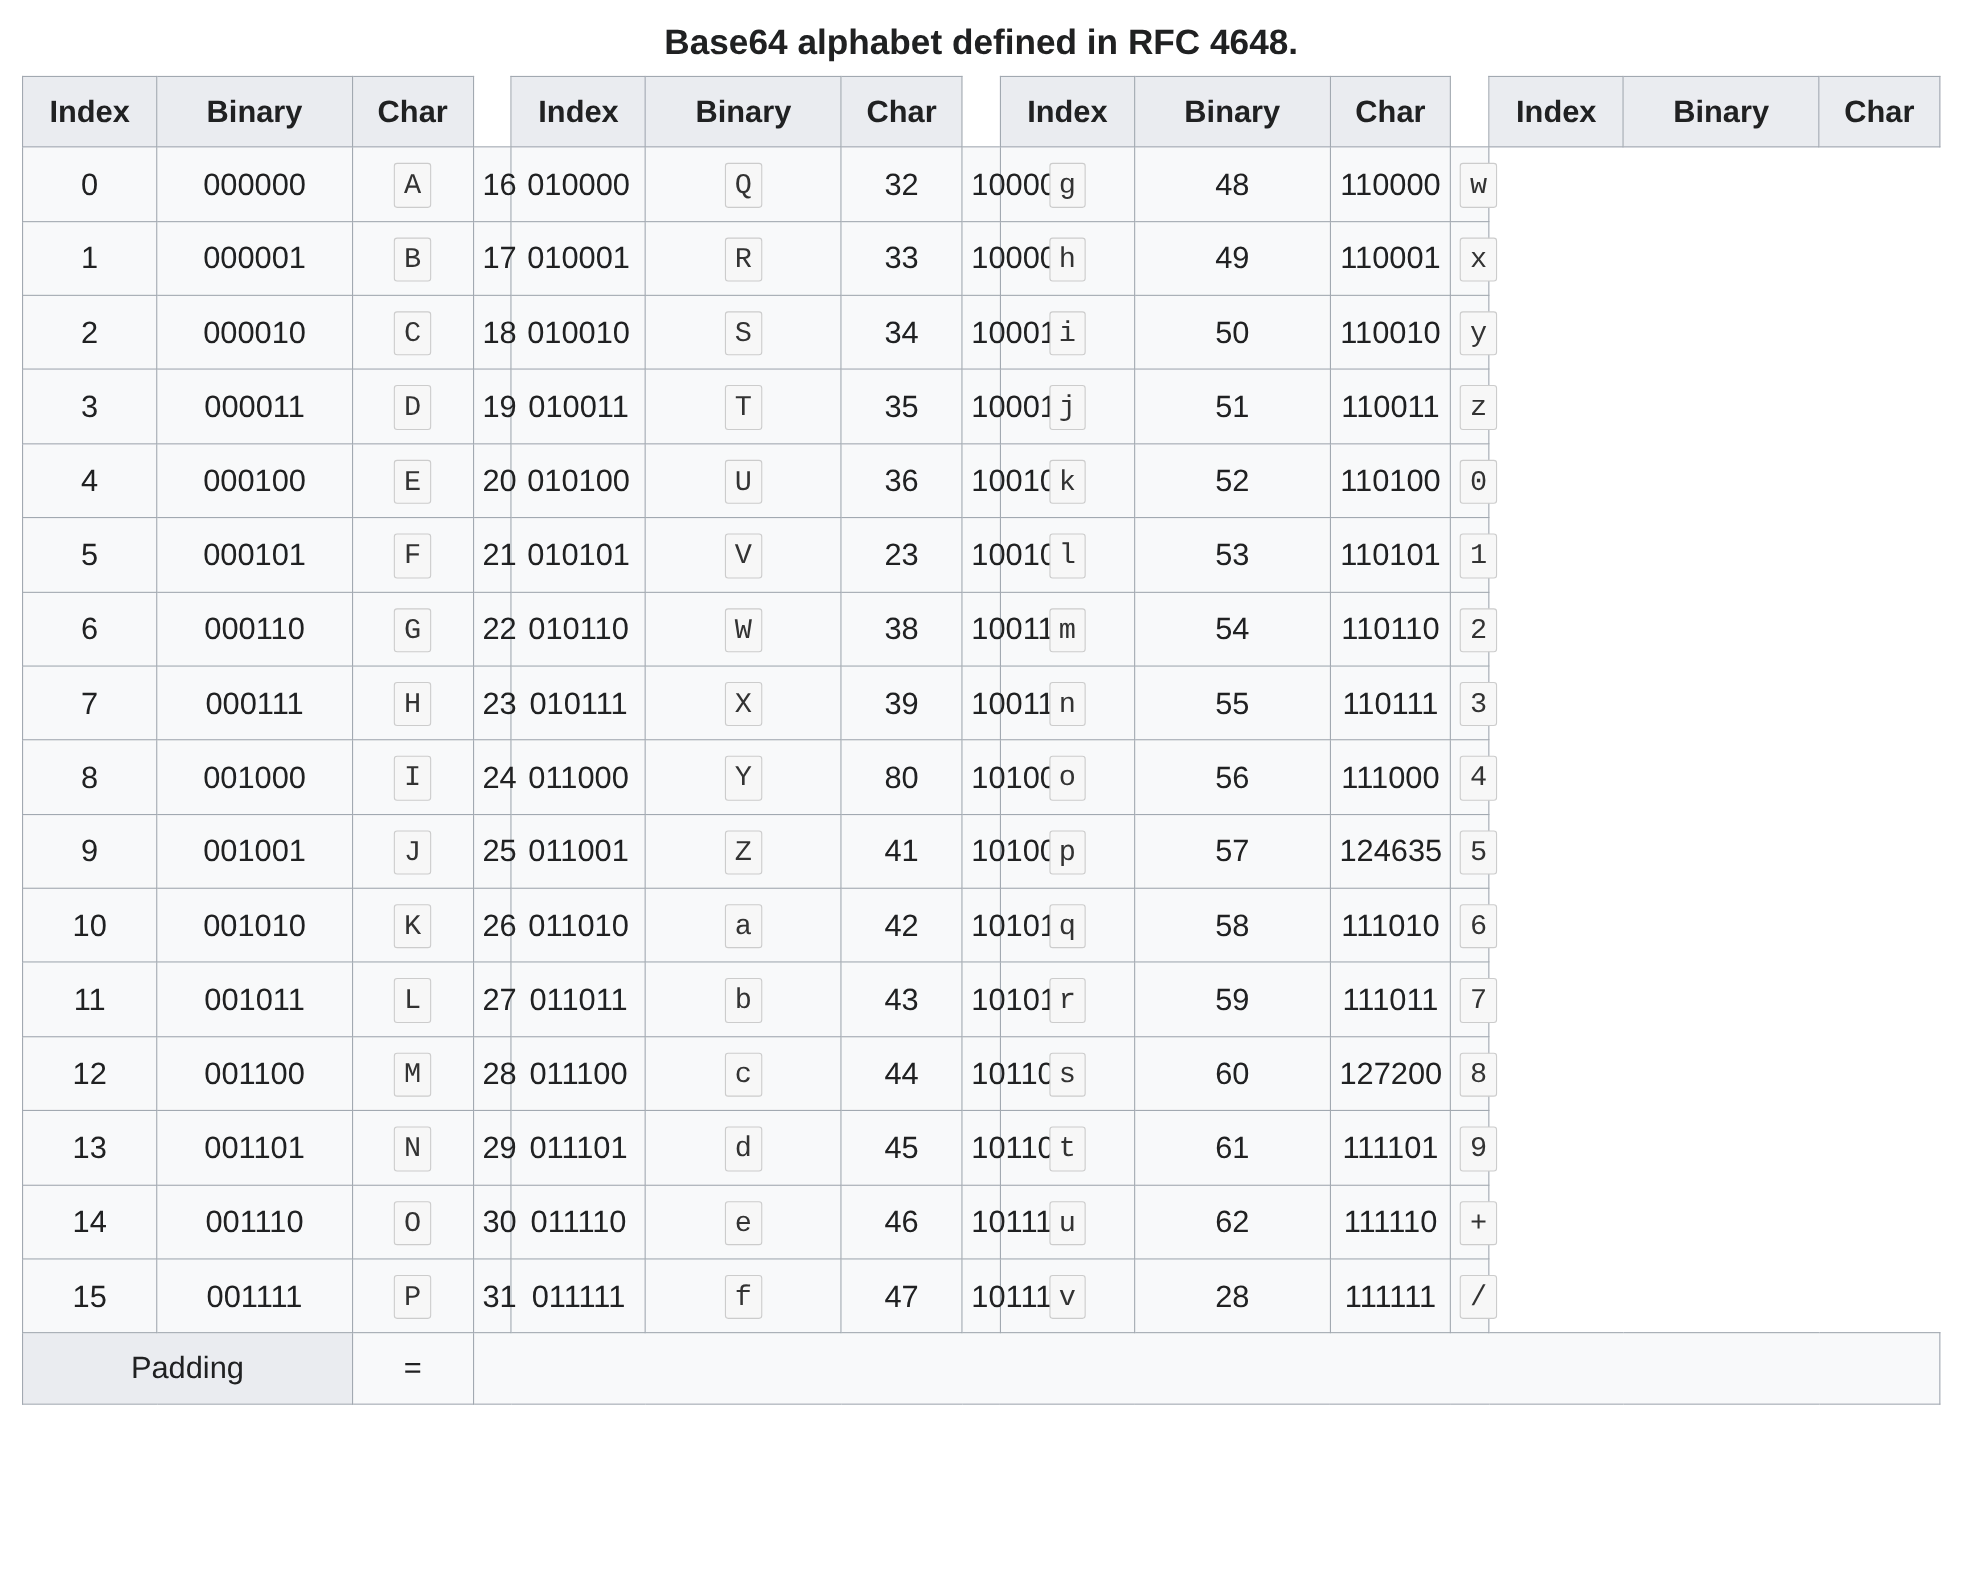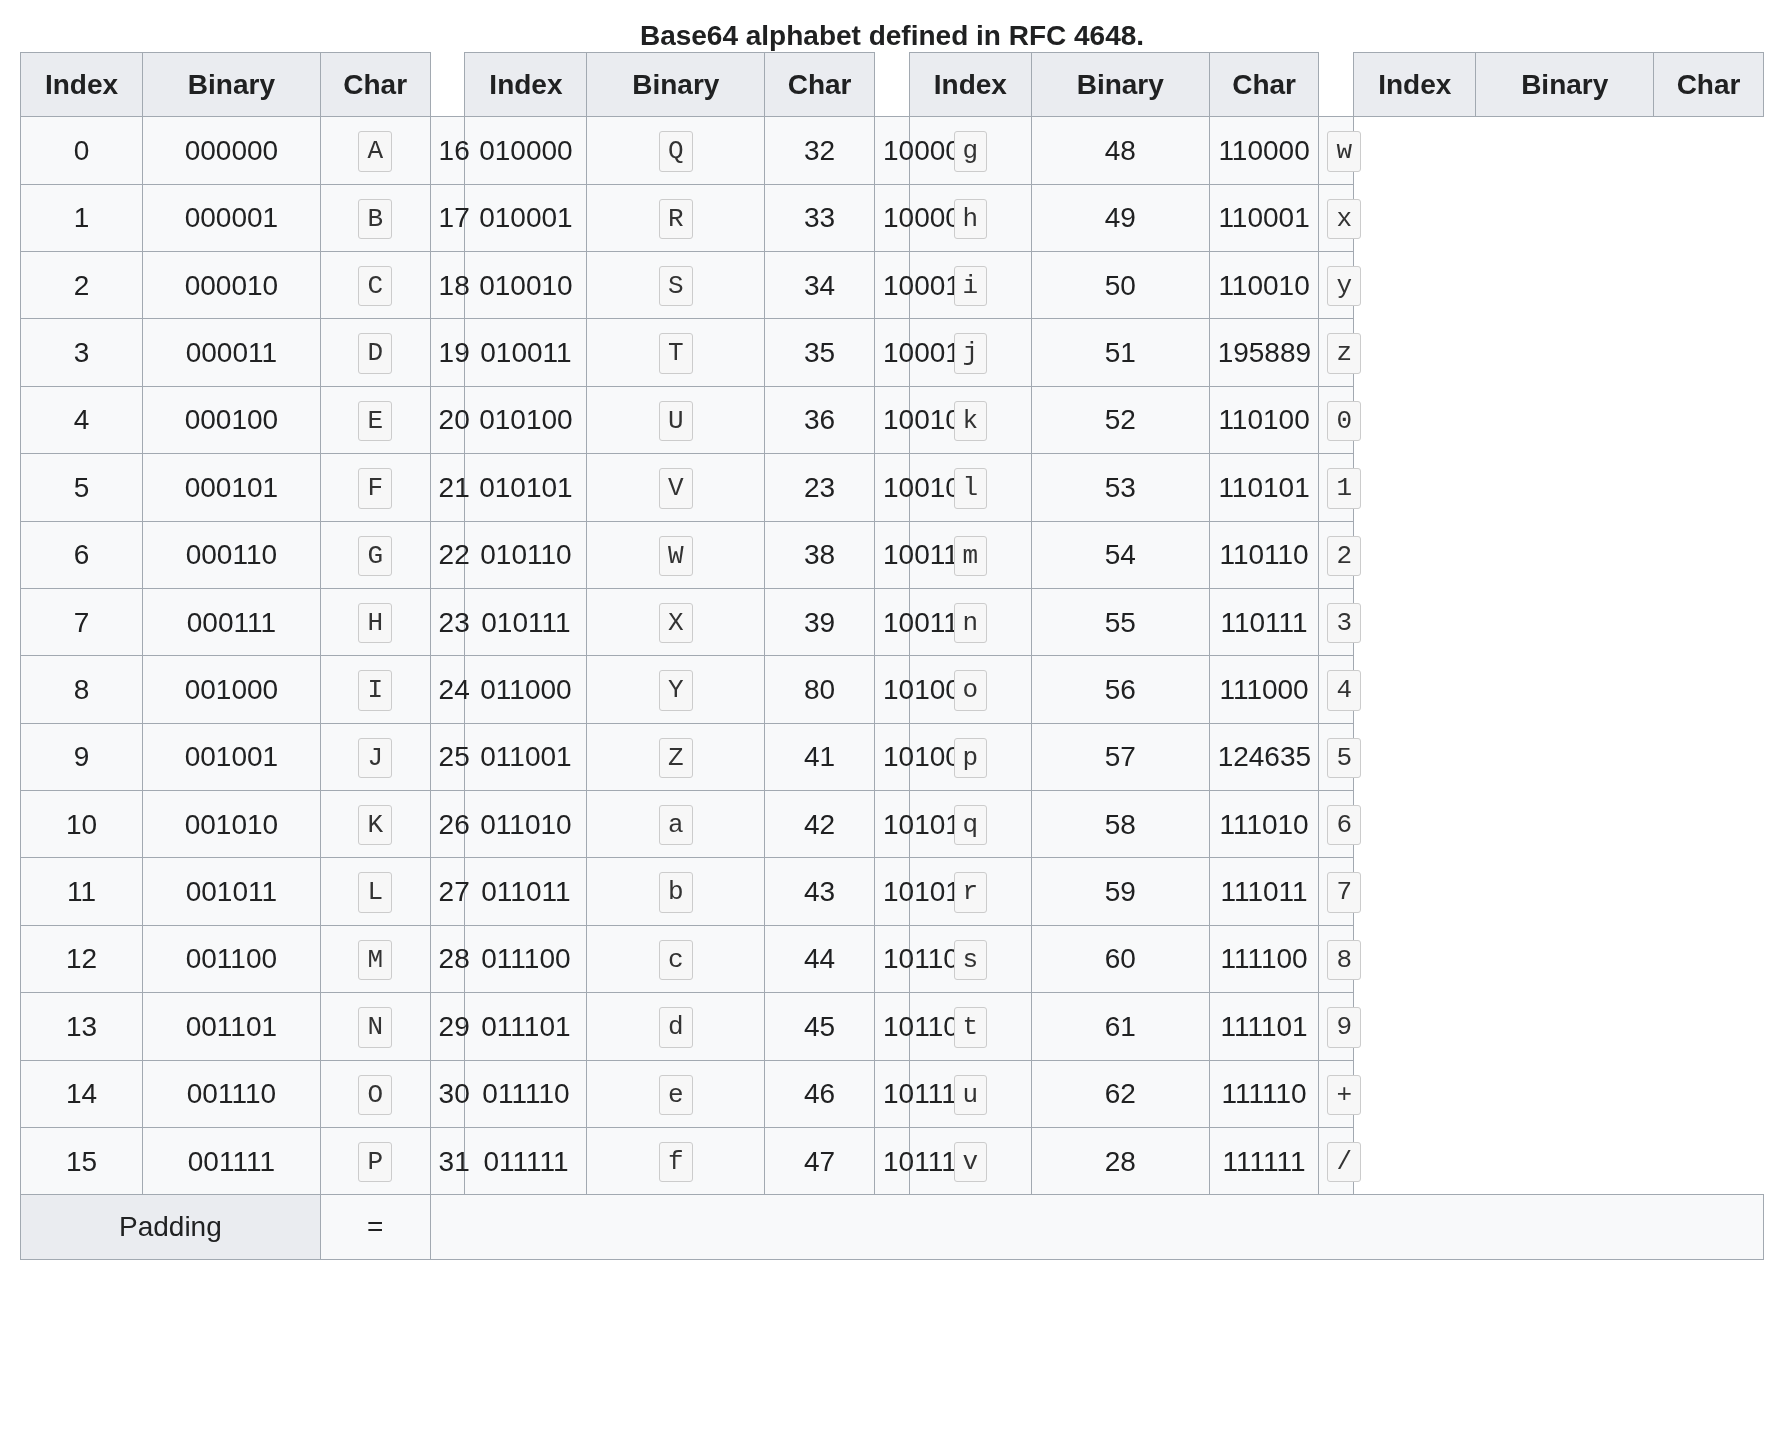--- a/index.html
+++ b/index.html
@@ -9,21 +9,22 @@
       margin: 0;
       padding: 20px;
       font-family: -apple-system, BlinkMacSystemFont, "Segoe UI", Helvetica, Arial, sans-serif;
       background: #ffffff;
       color: #202122;
       font-size: 28px;
     }
     .caption {
       text-align: center;
       font-weight: 700;
-      font-size: 28px;
+      font-size: 32px;
+      margin-bottom: 12px;
       color: #202122;
     }
     table.outer {
       border-collapse: collapse;
       width: 100%;
       table-layout: fixed;
     }
     table.outer th,
     table.outer td {
       border: 1px solid #a2a9b1;
@@ -155,21 +156,21 @@
         <td>3</td>
         <td>000011</td>
         <td><span class="char-code">D</span></td>
         <td>19</td>
         <td>010011</td>
         <td><span class="char-code">T</span></td>
         <td>35</td>
         <td>100011</td>
         <td><span class="char-code">j</span></td>
         <td>51</td>
-        <td>195889</td>
+        <td>110011</td>
         <td><span class="char-code">z</span></td>
       </tr>
       <tr>
         <td>4</td>
         <td>000100</td>
         <td><span class="char-code">E</span></td>
         <td>20</td>
         <td>010100</td>
         <td><span class="char-code">U</span></td>
         <td>36</td>
@@ -281,21 +282,21 @@
         <td>12</td>
         <td>001100</td>
         <td><span class="char-code">M</span></td>
         <td>28</td>
         <td>011100</td>
         <td><span class="char-code">c</span></td>
         <td>44</td>
         <td>101100</td>
         <td><span class="char-code">s</span></td>
         <td>60</td>
-        <td>111100</td>
+        <td>127200</td>
         <td><span class="char-code">8</span></td>
       </tr>
       <tr>
         <td>13</td>
         <td>001101</td>
         <td><span class="char-code">N</span></td>
         <td>29</td>
         <td>011101</td>
         <td><span class="char-code">d</span></td>
         <td>45</td>

